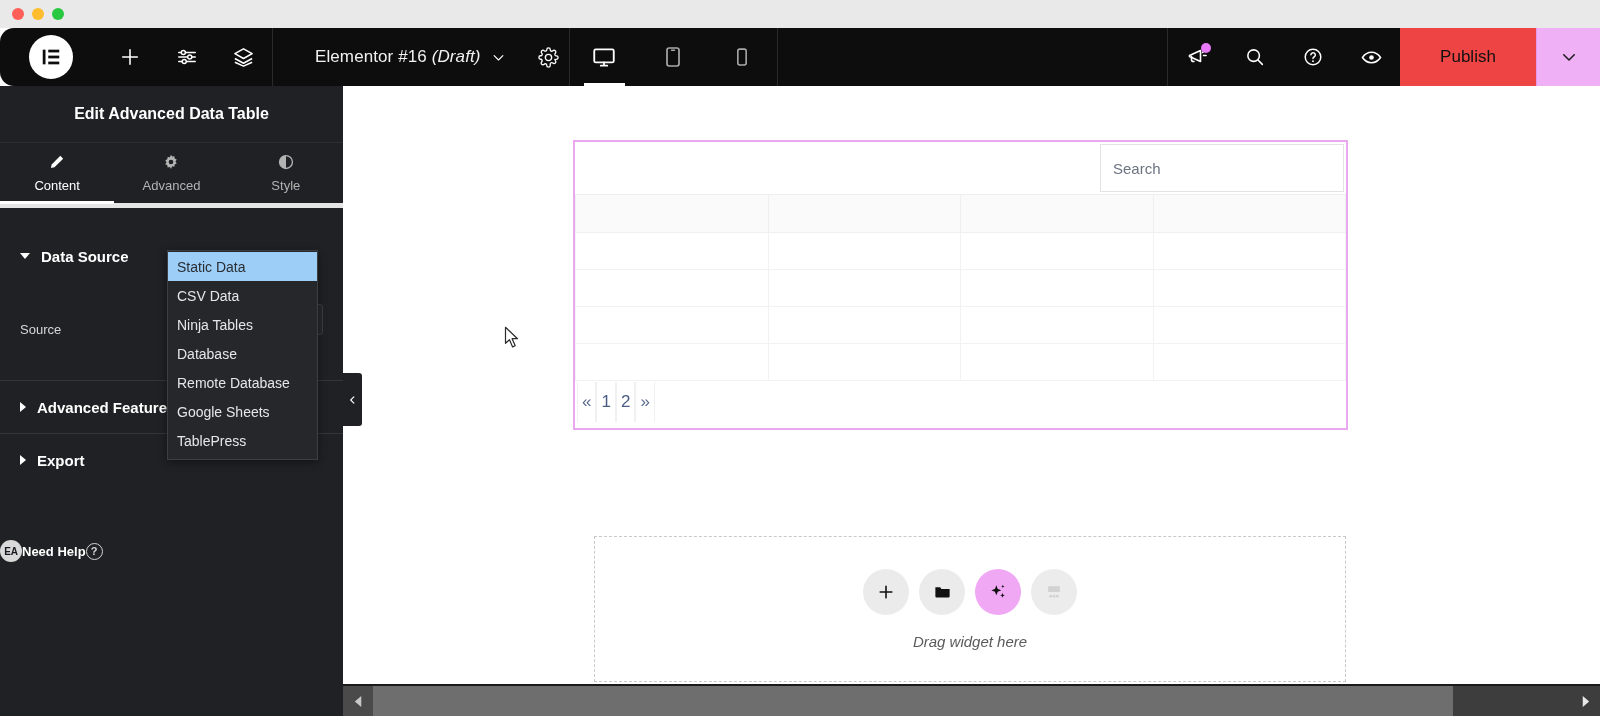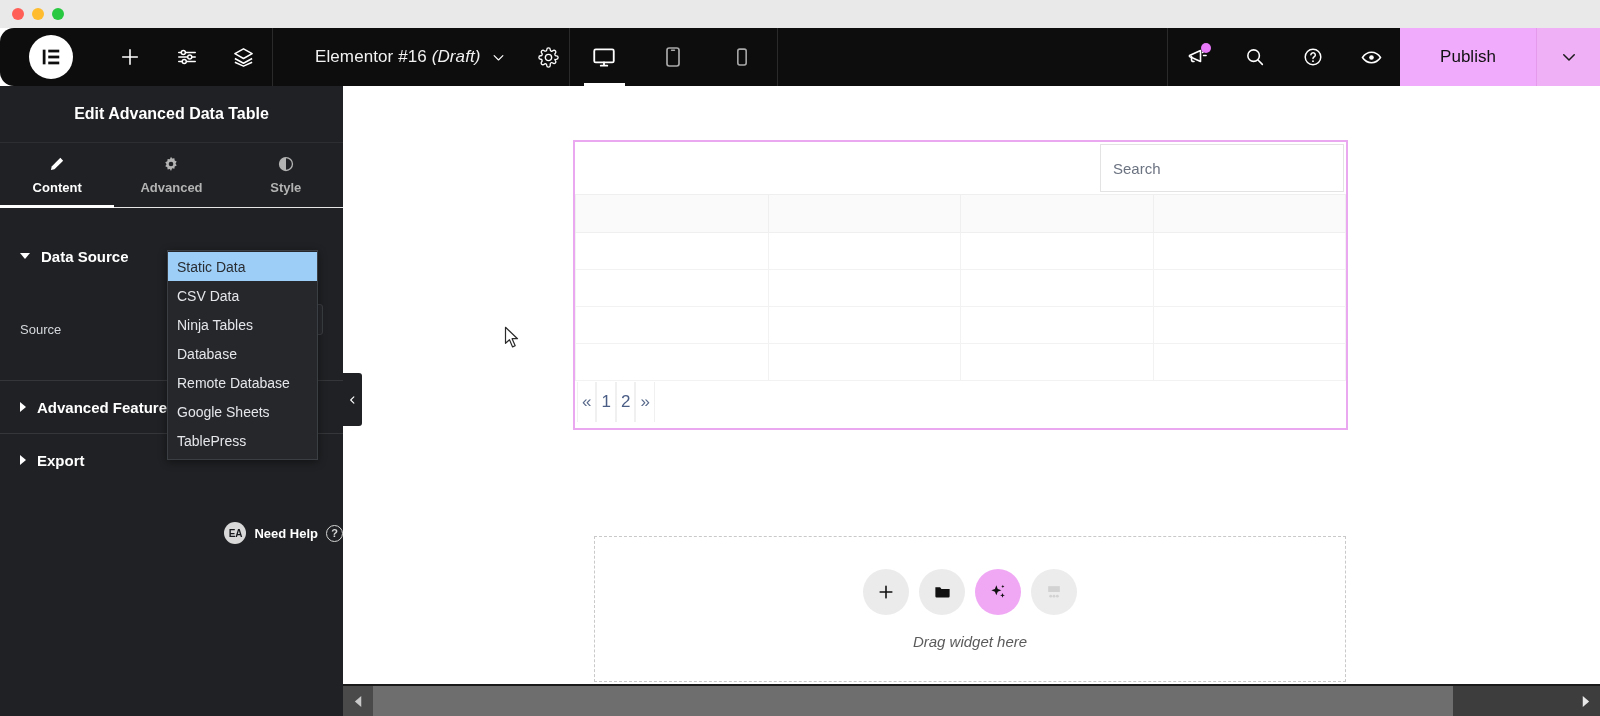--- a/index.html
+++ b/index.html
@@ -55,42 +55,42 @@
   .right-icons { display:flex; align-items:center; height:58px; }
   .ri-btn {
     width:58px; height:58px; display:flex; align-items:center; justify-content:center;
     position:relative; cursor:pointer;
   }
   .notif-dot {
     position:absolute; top:15px; right:15px; width:10px; height:10px;
     border-radius:50%; background:#e879f9;
   }
   .publish-btn {
-    width:136px; height:58px; background:#f0abfc;
+    width:136px; height:58px; background:#ef4444;
     display:flex; align-items:center; justify-content:center;
     color:#111; font-size:17px; cursor:pointer;
   }
   .publish-caret {
     width:64px; height:58px; background:#f0b0f5;
     display:flex; align-items:center; justify-content:center; cursor:pointer;
     border-left:1px solid #e59aec;
   }
 
   
   .panel {
     position:absolute; top:86px; left:0; width:343px; height:630px;
     background:#1f2124; color:#fff;
     display:flex; flex-direction:column;
   }
   .panel-header {
     height:57px; display:flex; align-items:center; justify-content:center;
     font-size:16px; font-weight:bold; color:#ffffff;
     border-bottom:1px solid #2c2e31;
   }
-  .panel-tabs { display:flex; height:65px; border-bottom:1px solid #e5e5e5;font-weight:bold; }
+  .panel-tabs { display:flex; height:65px; border-bottom:5px solid #e5e5e5; }
   .ptab {
     flex:1; display:flex; flex-direction:column; align-items:center; justify-content:center;
     gap:7px; position:relative; cursor:pointer; color:#b3b3b3; font-size:13px;
   }
   .ptab.active { color:#ffffff; }
   .ptab.active::after {
     content:""; position:absolute; bottom:-1px; left:0; right:0; height:3px; background:#fff;
   }
   .section-head {
     display:flex; align-items:center; gap:11px; padding:0 20px;
@@ -117,22 +117,22 @@
     z-index:60; padding:1px 0 4px 0;
     box-shadow:0 2px 8px rgba(0,0,0,.45);
   }
   .dd-item {
     height:29px; display:flex; align-items:center; padding:0 9px;
     font-size:14px; color:#e4e6ea; cursor:pointer;
   }
   .dd-item.selected { background:#9ccef8; color:#2a2d31; }
 
   .need-help {
-    display:flex; align-items:center; justify-content:flex-end; gap:8px;
-    margin-top:36px; font-size:13px; font-weight:bold; color:#ffffff;
+    display:flex; align-items:center; justify-content:flex-start; gap:0;
+    margin-top:54px; font-size:13px; font-weight:bold; color:#ffffff;
   }
   .ea-badge {
     width:22px; height:22px; border-radius:50%; background:#d9d9d9; color:#17191c;
     font-size:10px; font-weight:bold; display:flex; align-items:center; justify-content:center;
     letter-spacing:-.2px;
   }
   .qmark {
     width:17px; height:17px; border-radius:50%; border:1.5px solid #d6d6d6; color:#d6d6d6;
     font-size:11px; display:flex; align-items:center; justify-content:center;
   }

